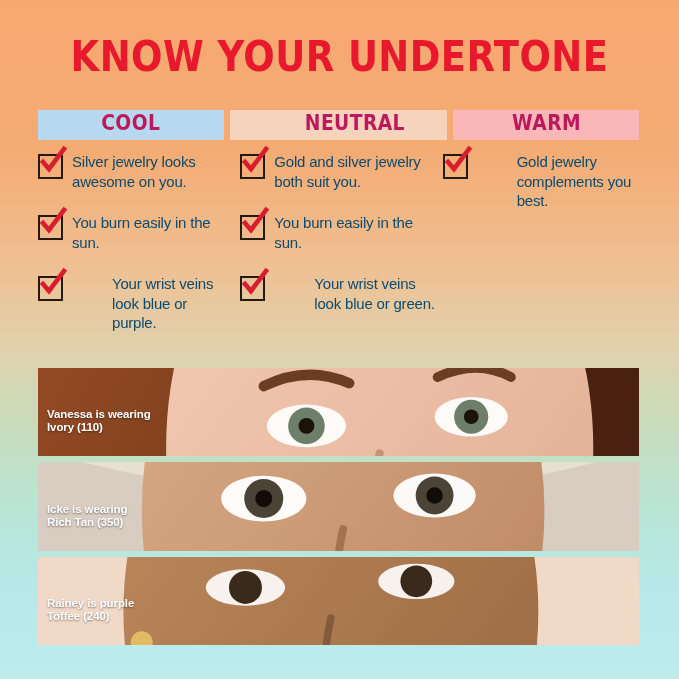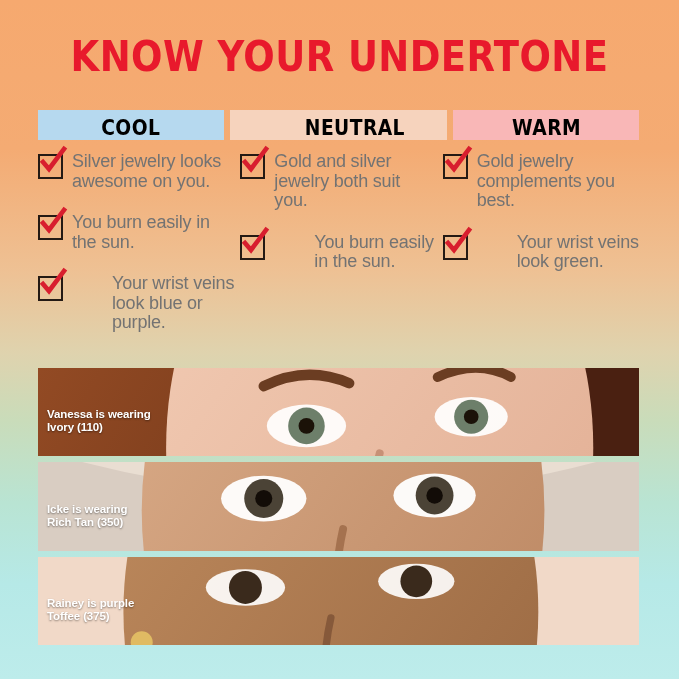--- a/index.html
+++ b/index.html
@@ -52,26 +52,26 @@
     top: 110px;
     left: 38px;
     width: 601px;
     display: flex;
     gap: 6px;
   }
   .hdr {
     flex: 1 1 0;
     height: 30px;
     display: flex;
-    align-items: flex-end;
+    align-items: flex-start;
     justify-content: center;
     font-family: "DejaVu Sans", sans-serif;
     font-weight: bold;
     font-size: 22px;
-    color: #000000;
+    color: #be185d;
     letter-spacing: 0.5px;
   }
   .hdr span { transform: scaleX(0.85); display:block; }
 
   
   .columns {
     position: absolute;
     top: 152px;
     left: 38px;
     width: 601px;
@@ -98,23 +98,23 @@
   .cb svg {
     position: absolute;
     left: -1px;
     top: -9px;
     width: 28px;
     height: 28px;
     overflow: visible;
   }
   .txt {
     font-family: "Liberation Sans", sans-serif;
-    font-size: 18px;
+    font-size: 15px;
     line-height: 19.5px;
-    color: #737373;
+    color: #0c4a6e;
     font-weight: 400;
     letter-spacing: -0.2px;
   }
 
   
   .photos {
     position: absolute;
     top: 368px;
     left: 38px;
     width: 601px;
@@ -200,38 +200,38 @@
         <div class="txt">Gold and silver jewelry both suit you.</div>
       </div>
       <div class="item">
         <div class="cb">
           <svg viewBox="0 0 28 28">
               <path d="M4 15 L10 22 L25 2" fill="none" stroke="#d81e2e" stroke-width="4.6" stroke-linecap="square"></path>
             </svg>
         </div>
         <div class="txt">You burn easily in the sun.</div>
       </div>
+      <div class="item">
+        <div class="cb">
+          <svg viewBox="0 0 28 28">
+              <path d="M4 15 L10 22 L25 2" fill="none" stroke="#d81e2e" stroke-width="4.6" stroke-linecap="square"></path>
+            </svg>
+        </div>
+        <div class="txt">Your wrist veins look blue or green.</div>
+      </div>
     </div>
 
     <div class="col">
       <div class="item">
         <div class="cb">
           <svg viewBox="0 0 28 28">
               <path d="M4 15 L10 22 L25 2" fill="none" stroke="#d81e2e" stroke-width="4.6" stroke-linecap="square"></path>
             </svg>
         </div>
         <div class="txt">Gold jewelry complements you best.</div>
-      </div>
-      <div class="item">
-        <div class="cb">
-          <svg viewBox="0 0 28 28">
-              <path d="M4 15 L10 22 L25 2" fill="none" stroke="#d81e2e" stroke-width="4.6" stroke-linecap="square"></path>
-            </svg>
-        </div>
-        <div class="txt">Your wrist veins look green.</div>
       </div>
     </div>
 
   </div>
 
   <div class="photos">
 
     <div class="photo">
       <svg viewBox="0 0 197 277" preserveAspectRatio="xMidYMid slice" style="position:absolute;inset:0;width:100%;height:100%">
         <defs>
@@ -327,18 +327,18 @@
         <path d="M64 192 Q96 183 134 192 Q118 214 96 215 Q74 213 64 192 Z" fill="#a05c50"></path>
         <path d="M68 194 Q96 190 130 194 Q114 204 96 204 Q78 203 68 194 Z" fill="#ffffff"></path>
         <path d="M64 192 Q96 186 134 192" stroke="#7e4438" stroke-width="1.8" fill="none"></path>
         <circle cx="34" cy="152" r="3.6" fill="#e0bb63"></circle>
         <path d="M150 200 q14 26 30 40" stroke="#e0bb63" stroke-width="2" fill="none"></path>
         <path d="M144 206 q16 26 34 42" stroke="#e0bb63" stroke-width="2" fill="none"></path>
         <path d="M12 244 Q96 262 186 240 L197 277 H0 Z" fill="#f3e0d2"></path>
       </svg>
       <div class="caption">
         <div>Rainey is purple</div>
-        <div>Toffee (375)</div>
+        <div>Toffee (240)</div>
       </div>
     </div>
 
   </div>
 </div>
 
 </body></html>

